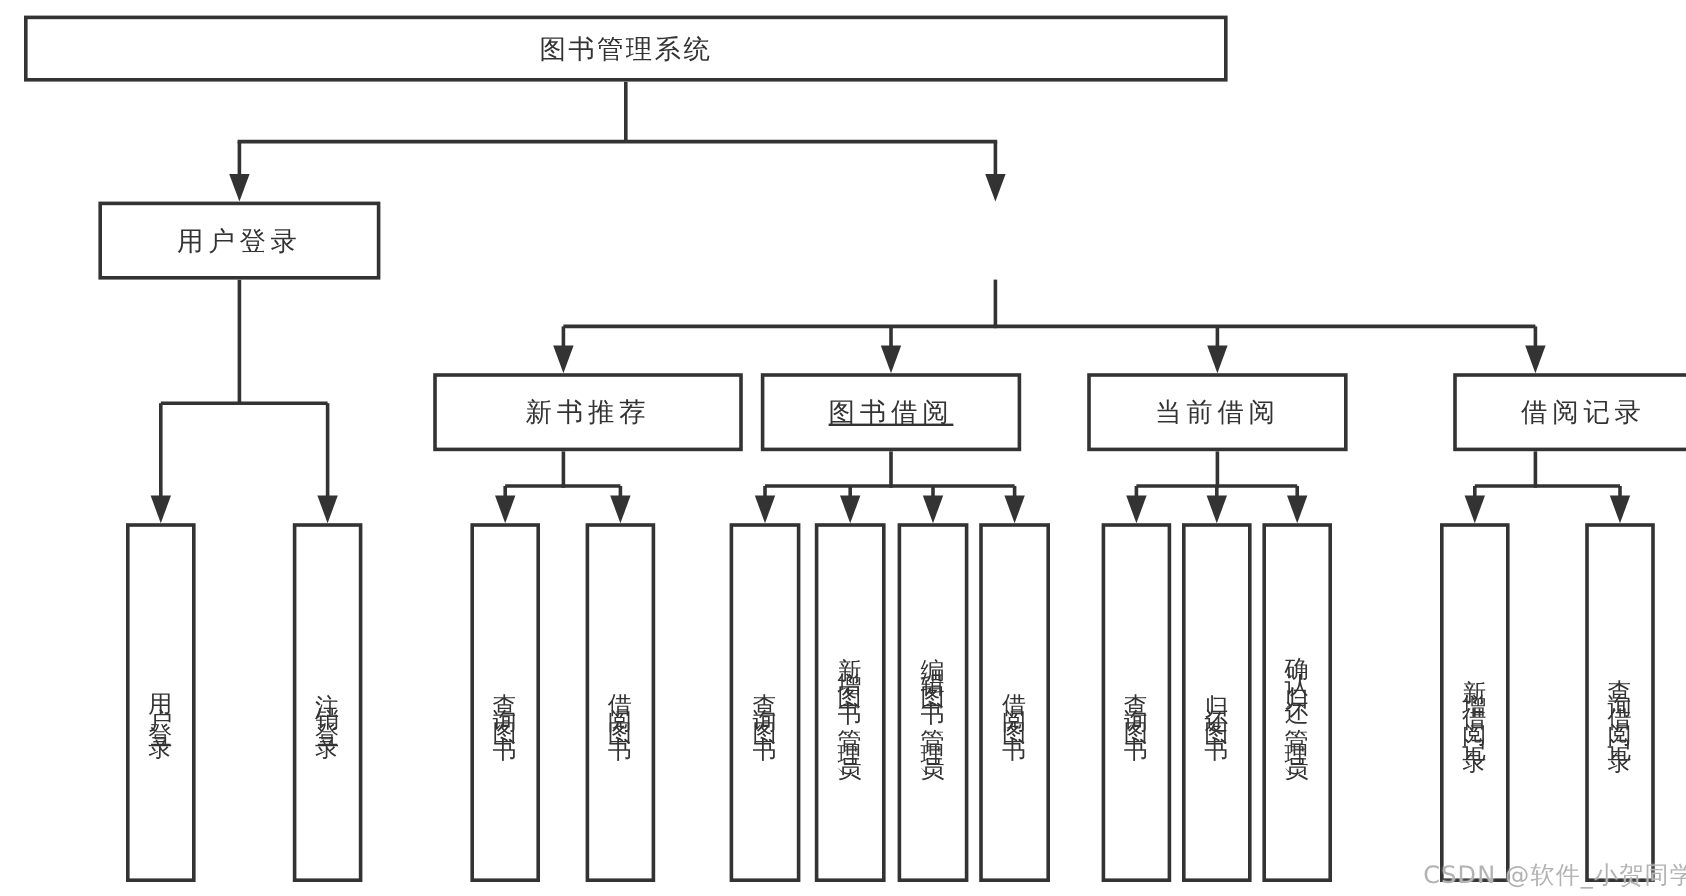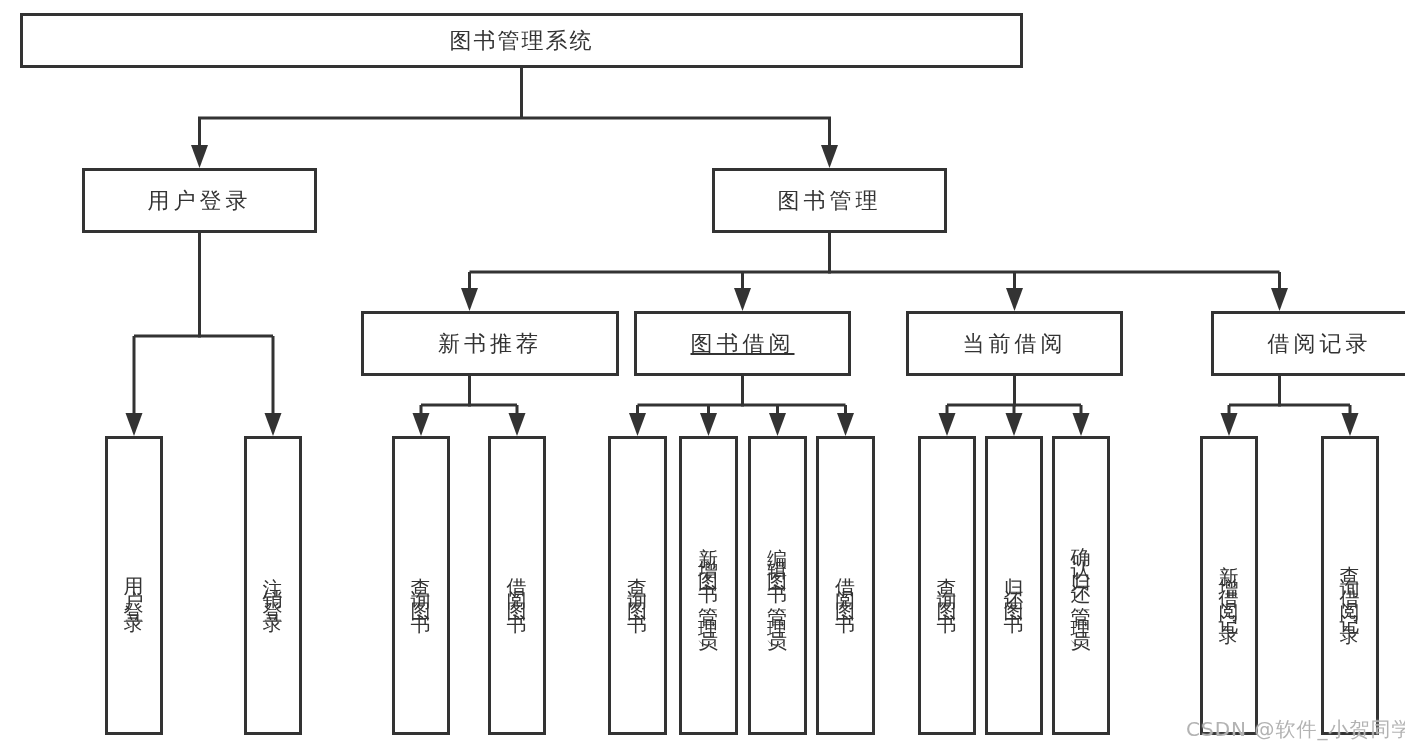--- a/index.html
+++ b/index.html
@@ -123,21 +123,20 @@
       <path d="M1229 405 V416"></path>
       <polygon points="1220.5,413 1237.5,413 1229,436"></polygon>
       <path d="M1350 405 V416"></path>
       <polygon points="1341.5,413 1358.5,413 1350,436"></polygon>
     </g>
   </svg>
 
   <div class="node hnode root-node" style="left:20px; top:13px; width:1003px; height:55px;">图书管理系统</div>
 
   <div class="node hnode" style="left:82px; top:168px; width:235px; height:65px;">用户登录</div>
-  <div class="node hnode" style="left:712px; top:168px; width:235px; height:65px;">图书管理</div>
 
   <div class="node hnode" style="left:361px; top:311px; width:258px; height:65px;">新书推荐</div>
   <div class="node hnode" style="left:634px; top:311px; width:217px; height:65px;text-decoration:underline;">图书借阅</div>
   <div class="node hnode" style="left:906px; top:311px; width:217px; height:65px;">当前借阅</div>
   <div class="node hnode" style="left:1171px; top:311px; width:217px; height:65px;margin-left:40px;">借阅记录</div>
 
   <div class="node leaf" style="left:105px;">用户登录</div>
   <div class="node leaf" style="left:244px;">注销登录</div>
 
   <div class="node leaf" style="left:392px;">查询图书</div>

